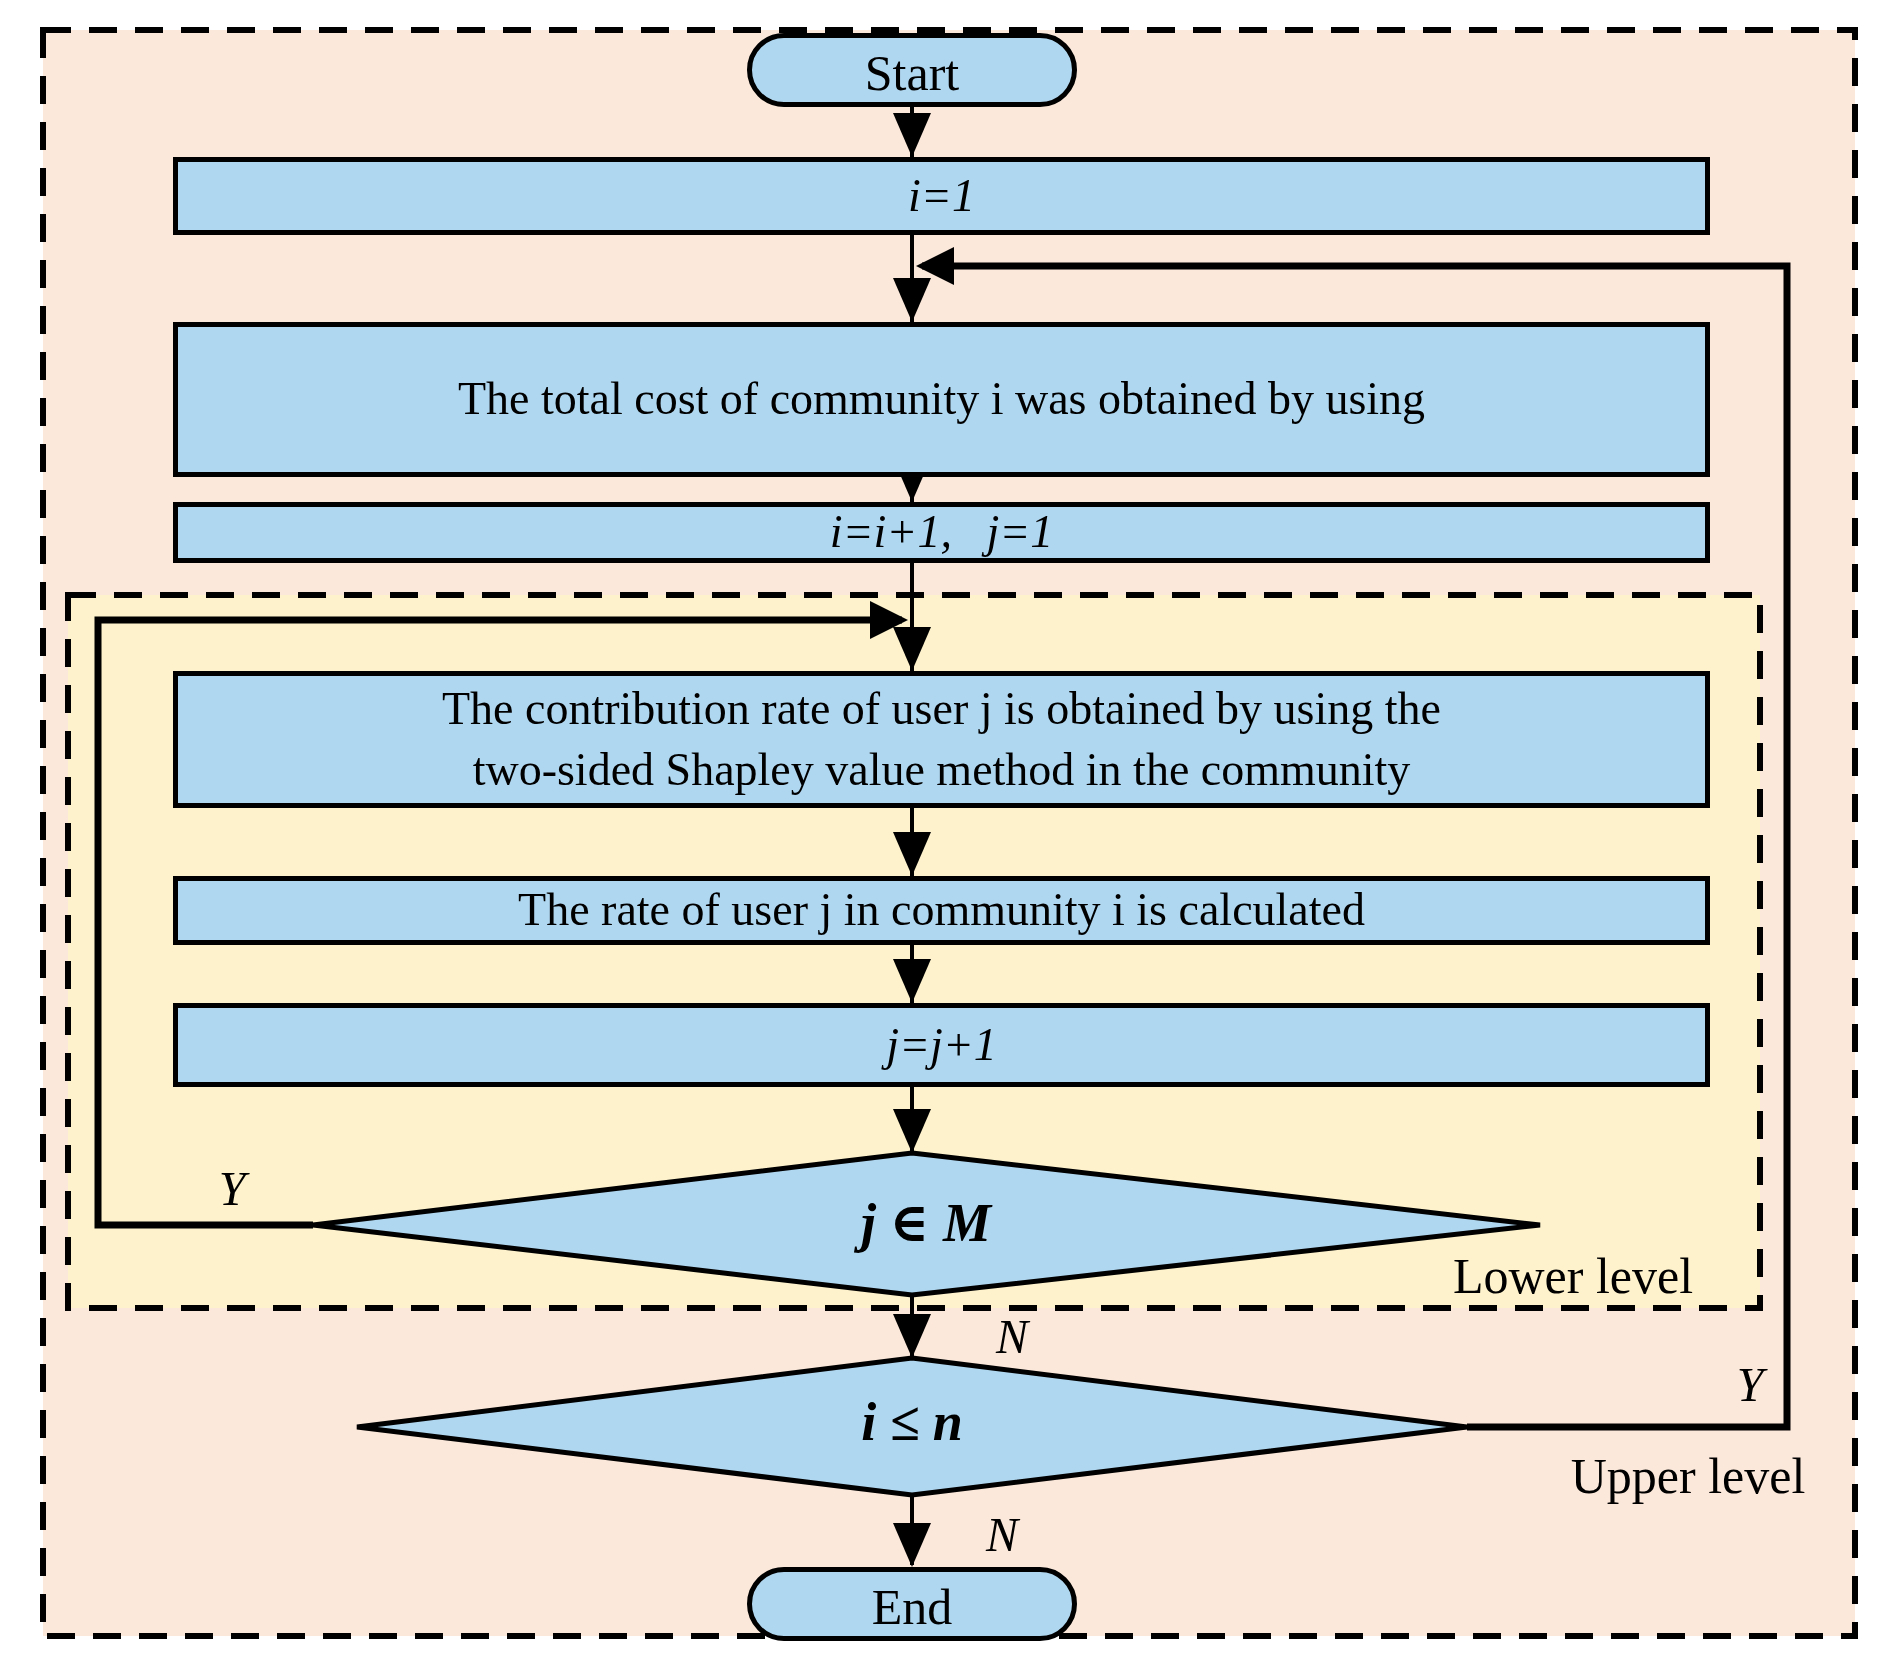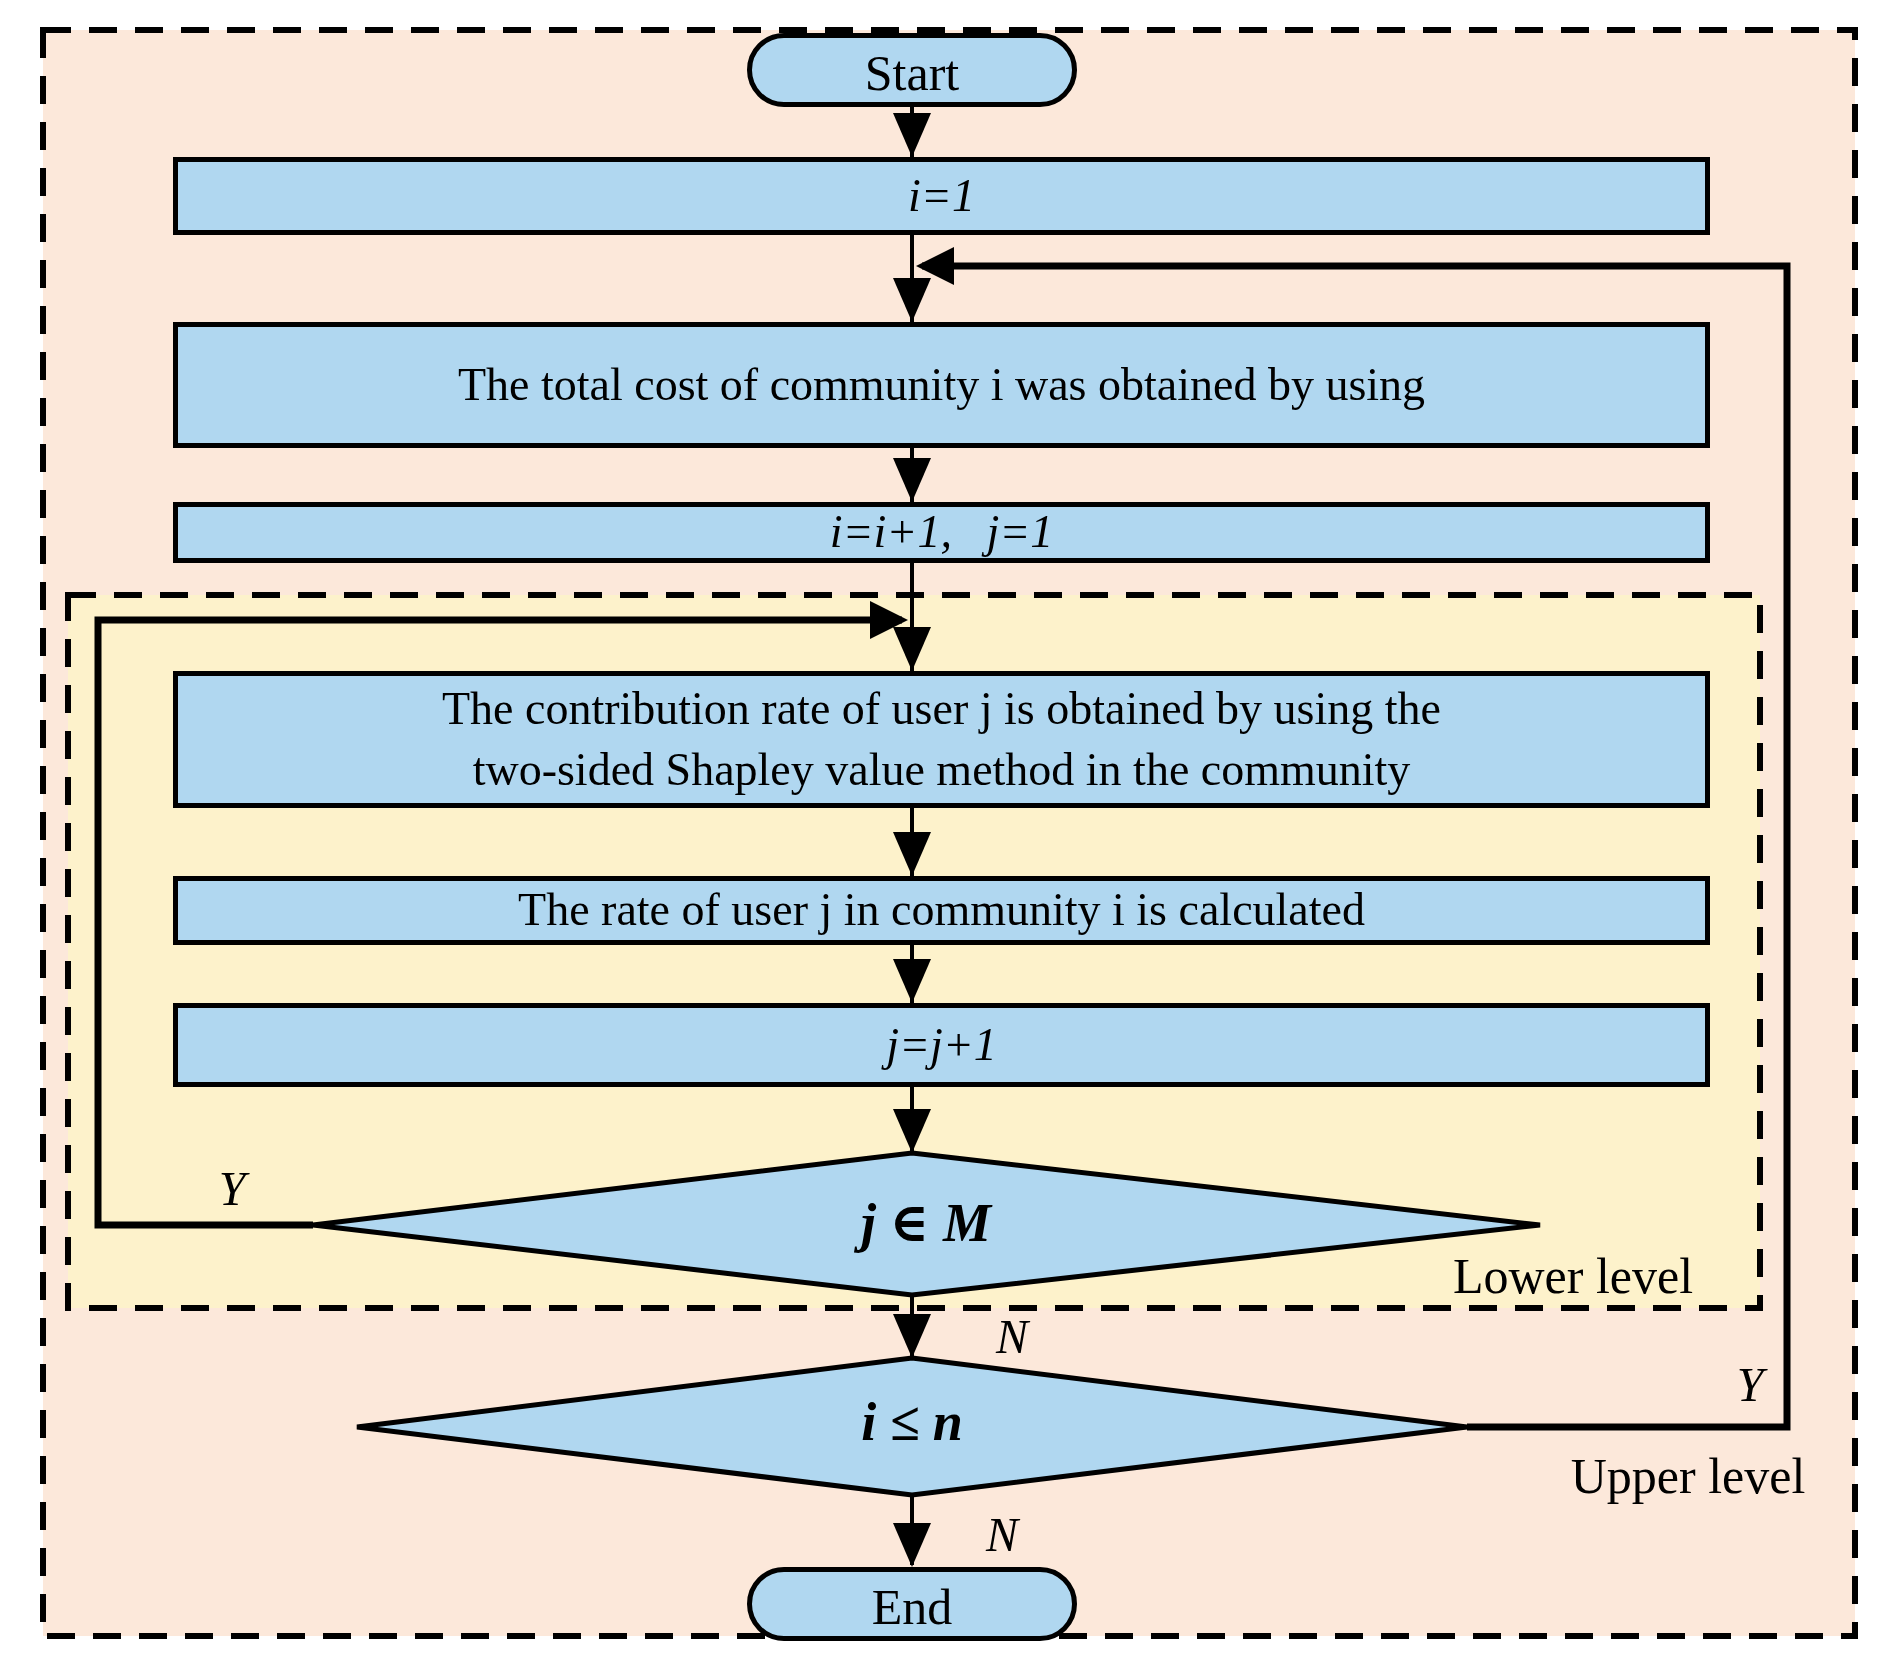--- a/index.html
+++ b/index.html
@@ -100,21 +100,21 @@
   </svg>
 
   <div class="oval" style="top:33px;">
     <span>Start</span>
   </div>
 
   <div class="box" style="top:157px; height:78px; font-style:italic;">
     <span>i=1</span>
   </div>
 
-  <div class="box" style="top:322px; height:126px;">
+  <div class="box" style="top:322px; height:155px;">
     <span>The total cost of community i was obtained by using</span>
   </div>
 
   <div class="box" style="top:502px; height:61px; font-style:italic;">
     <span>i=i+1,   j=1</span>
   </div>
 
   <div class="box" style="top:671px; height:137px;">
     <span>The contribution rate of user j is obtained by using the</span>
     <span>two-sided Shapley value method in the community</span>

